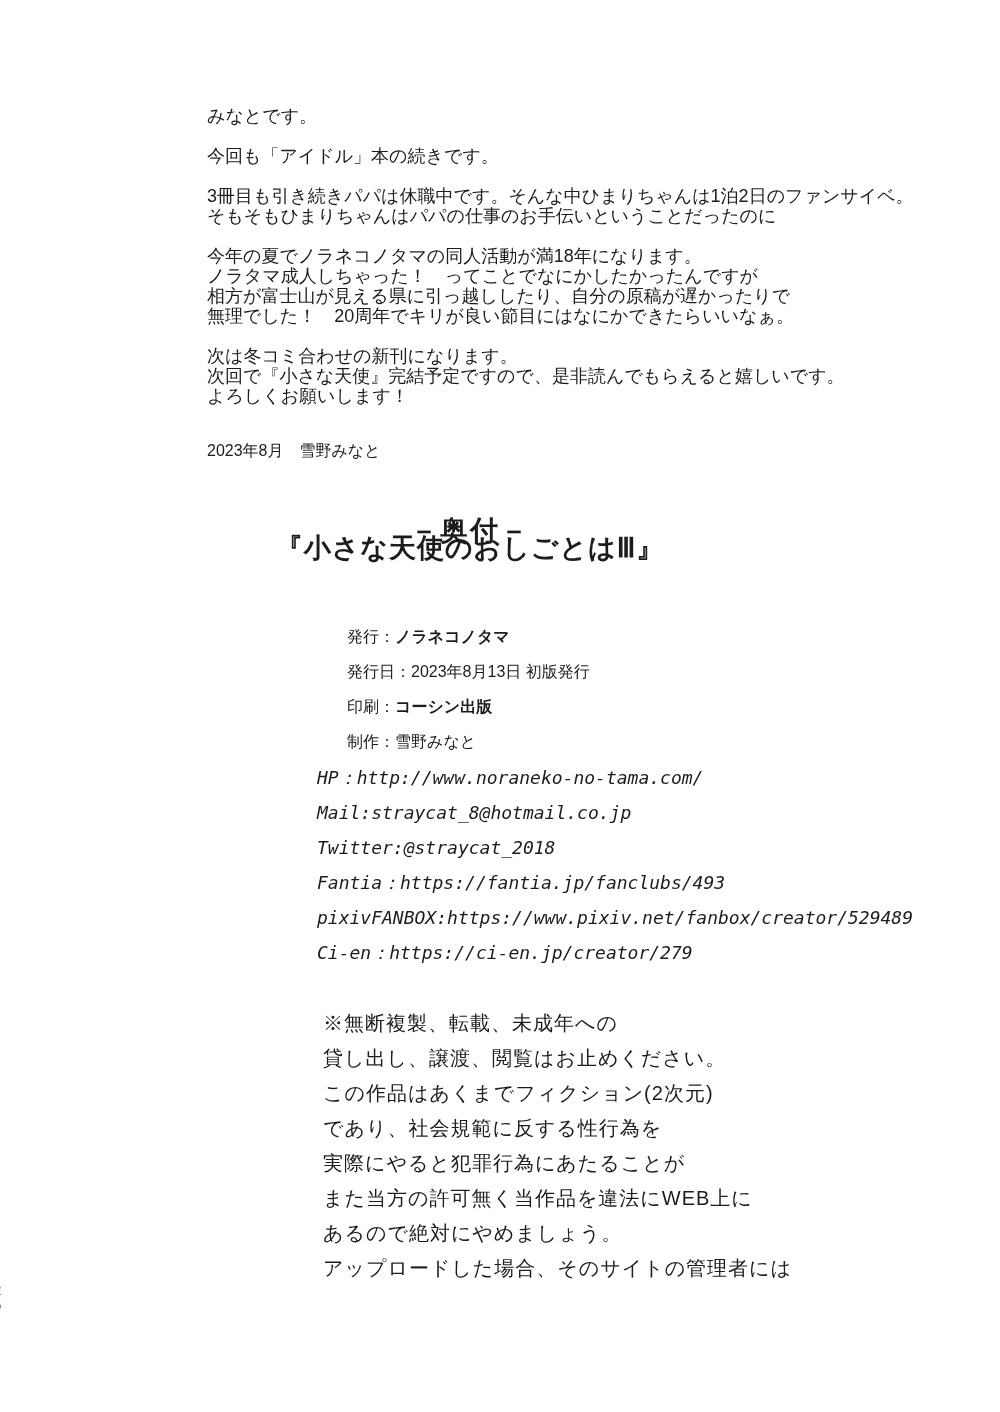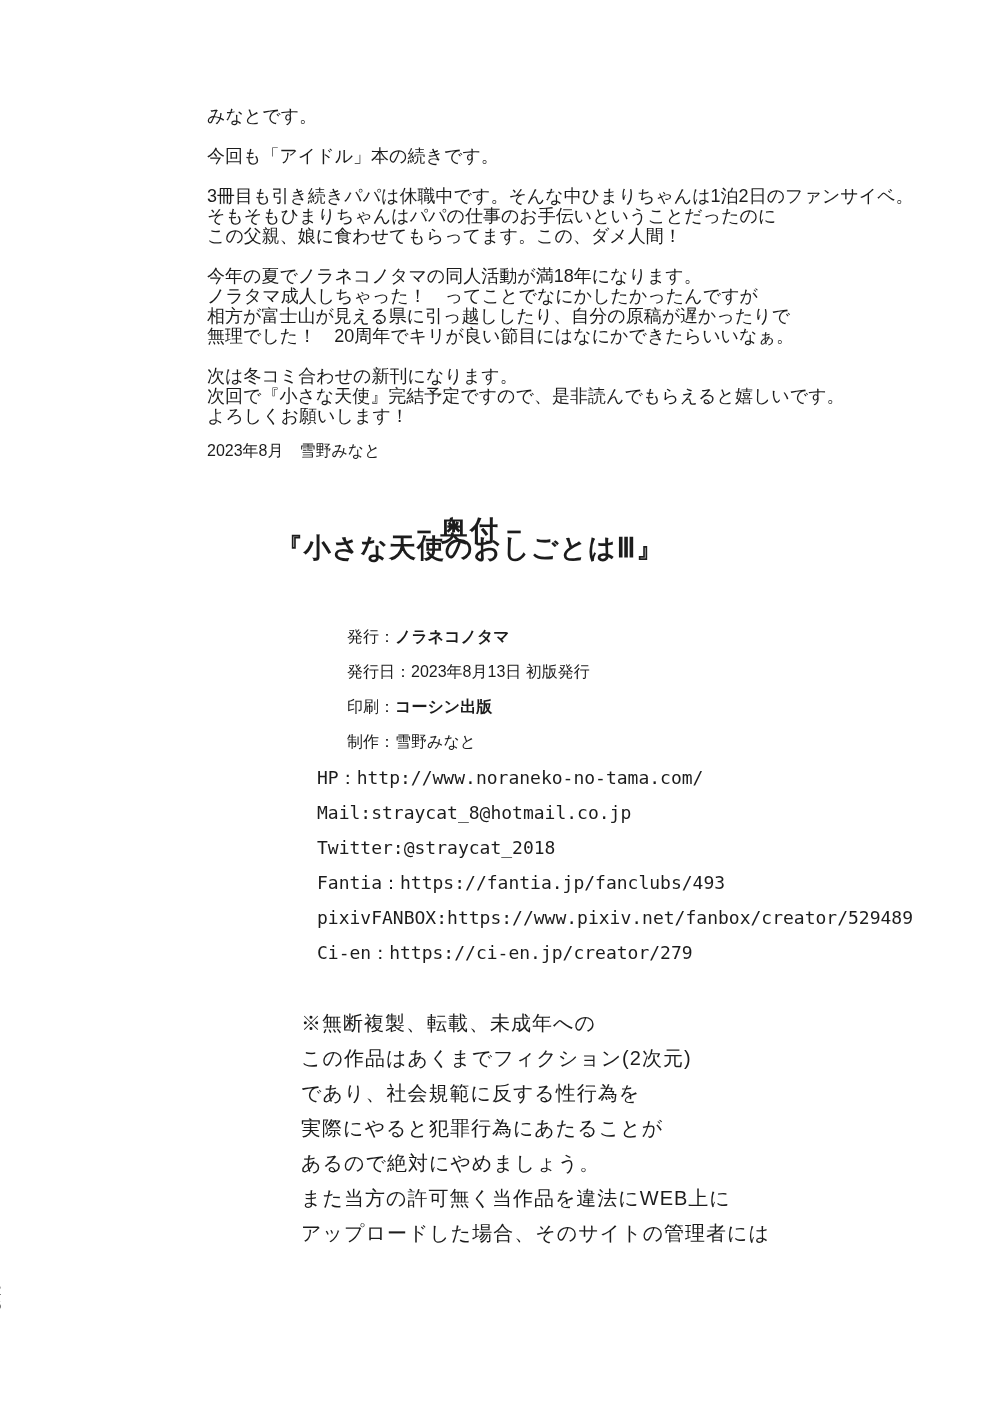--- a/index.html
+++ b/index.html
@@ -20,40 +20,39 @@
   .signature { left: 207px; top: 440px; font-size: 16px; line-height: 22px; white-space: nowrap; }
 
   .center-wrap { left: 0; width: 940px; text-align: center; }
   .heading { top: 512px; font-size: 28px; font-weight: bold; letter-spacing: 2px; }
   .book-title { top: 530px; font-size: 27px; font-weight: bold; font-family: "Liberation Serif", serif; letter-spacing: 1px; }
 
   .entries { left: 347px; top: 627px; }
   .entry { font-size: 16px; line-height: 20px; margin-bottom: 15px; white-space: nowrap; }
   .entry .val-bold { font-weight: bold; }
 
-  .links { left: 317px; top: 768px; }
+  .links { left: 317px; top: 768px; font-style: italic; }
   .link-line { font-family: "DejaVu Sans Mono", monospace; font-size: 18px; line-height: 20px; margin-bottom: 15px; white-space: nowrap; }
 
-  .disclaimer { left: 301px; top: 1013px; }
+  .disclaimer { left: 323px; top: 1013px; }
   .disc-line { font-size: 20px; line-height: 20px; margin-bottom: 15px; letter-spacing: 1px; white-space: nowrap; }
 
   .page-num { left: -7px; top: 1283px; font-size: 15px; line-height: 14px; color: #2b2b2b; }
   .page-num div { height: 15px; }
 </style>
 </head>
 <body>
 
 <div class="abs afterword">
   <div class="aw-line">みなとです。</div>
   <div class="para-gap"></div>
   <div class="aw-line">今回も「アイドル」本の続きです。</div>
   <div class="para-gap"></div>
   <div class="aw-line">3冊目も引き続きパパは休職中です。そんな中ひまりちゃんは1泊2日のファンサイベ。</div>
   <div class="aw-line">そもそもひまりちゃんはパパの仕事のお手伝いということだったのに</div>
-  <div class="aw-line">この父親、娘に食わせてもらってます。この、ダメ人間！</div>
   <div class="para-gap"></div>
   <div class="aw-line">今年の夏でノラネコノタマの同人活動が満18年になります。</div>
   <div class="aw-line">ノラタマ成人しちゃった！　ってことでなにかしたかったんですが</div>
   <div class="aw-line">相方が富士山が見える県に引っ越ししたり、自分の原稿が遅かったりで</div>
   <div class="aw-line">無理でした！　20周年でキリが良い節目にはなにかできたらいいなぁ。</div>
   <div class="para-gap"></div>
   <div class="aw-line">次は冬コミ合わせの新刊になります。</div>
   <div class="aw-line">次回で『小さな天使』完結予定ですので、是非読んでもらえると嬉しいです。</div>
   <div class="aw-line">よろしくお願いします！</div>
 </div>
@@ -75,24 +74,25 @@
   <div class="link-line">HP：http://www.noraneko-no-tama.com/</div>
   <div class="link-line">Mail:straycat_8@hotmail.co.jp</div>
   <div class="link-line">Twitter:@straycat_2018</div>
   <div class="link-line">Fantia：https://fantia.jp/fanclubs/493</div>
   <div class="link-line">pixivFANBOX:https://www.pixiv.net/fanbox/creator/529489</div>
   <div class="link-line">Ci-en：https://ci-en.jp/creator/279</div>
 </div>
 
 <div class="abs disclaimer">
   <div class="disc-line">※無断複製、転載、未成年への</div>
+  <div class="disc-line">貸し出し、譲渡、閲覧はお止めください。</div>
   <div class="disc-line">この作品はあくまでフィクション(2次元)</div>
   <div class="disc-line">であり、社会規範に反する性行為を</div>
   <div class="disc-line">実際にやると犯罪行為にあたることが</div>
+  <div class="disc-line">また当方の許可無く当作品を違法にWEB上に</div>
   <div class="disc-line">あるので絶対にやめましょう。</div>
-  <div class="disc-line">また当方の許可無く当作品を違法にWEB上に</div>
   <div class="disc-line">アップロードした場合、そのサイトの管理者には</div>
 </div>
 
 <div class="abs page-num">
   <div>2</div>
   <div>6</div>
 </div>
 
 </body></html>

